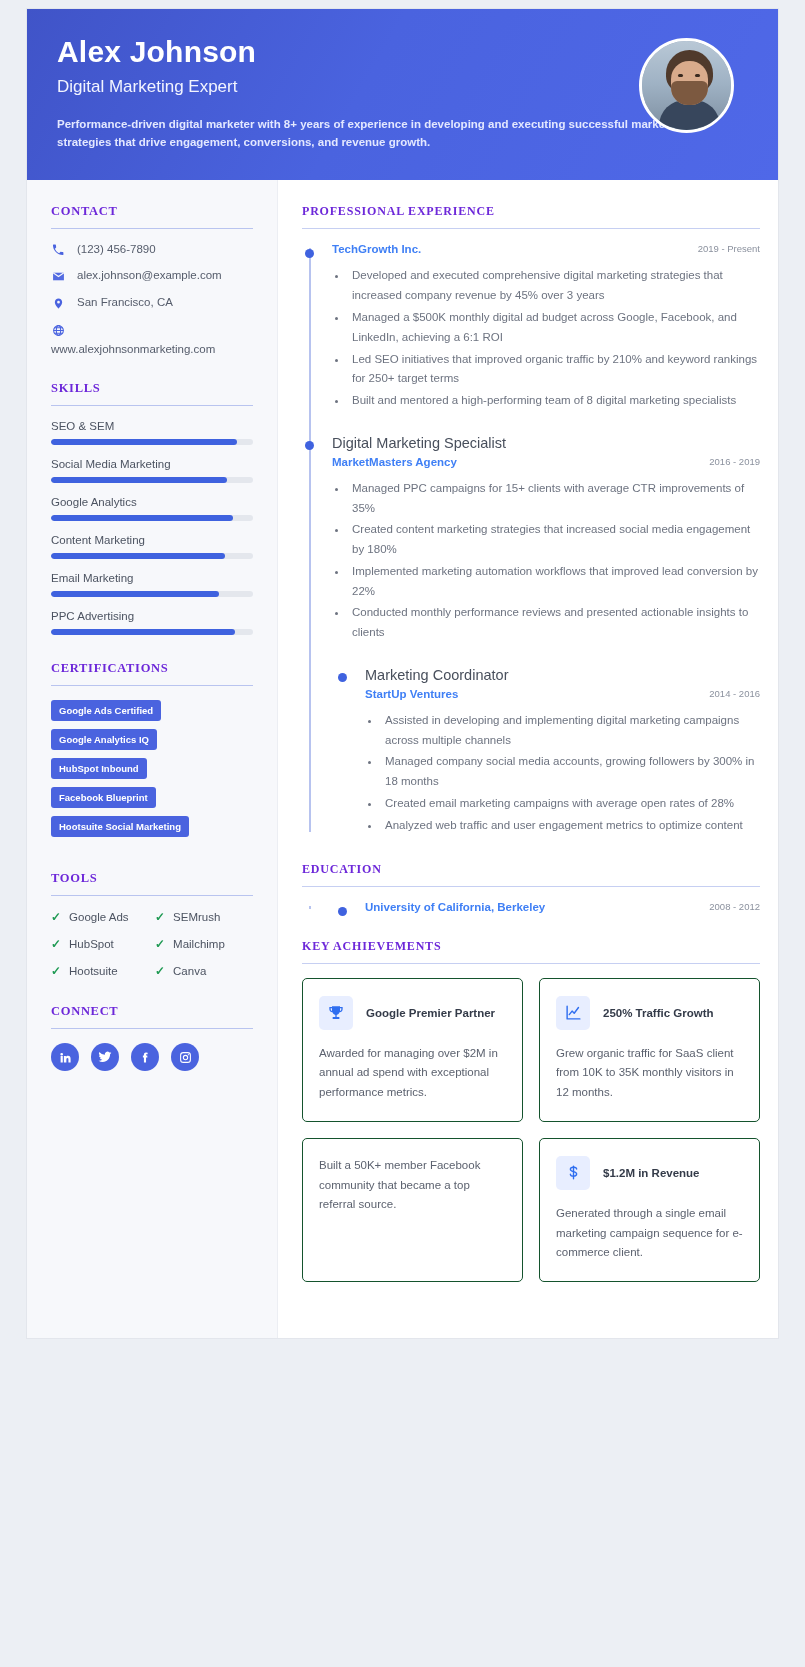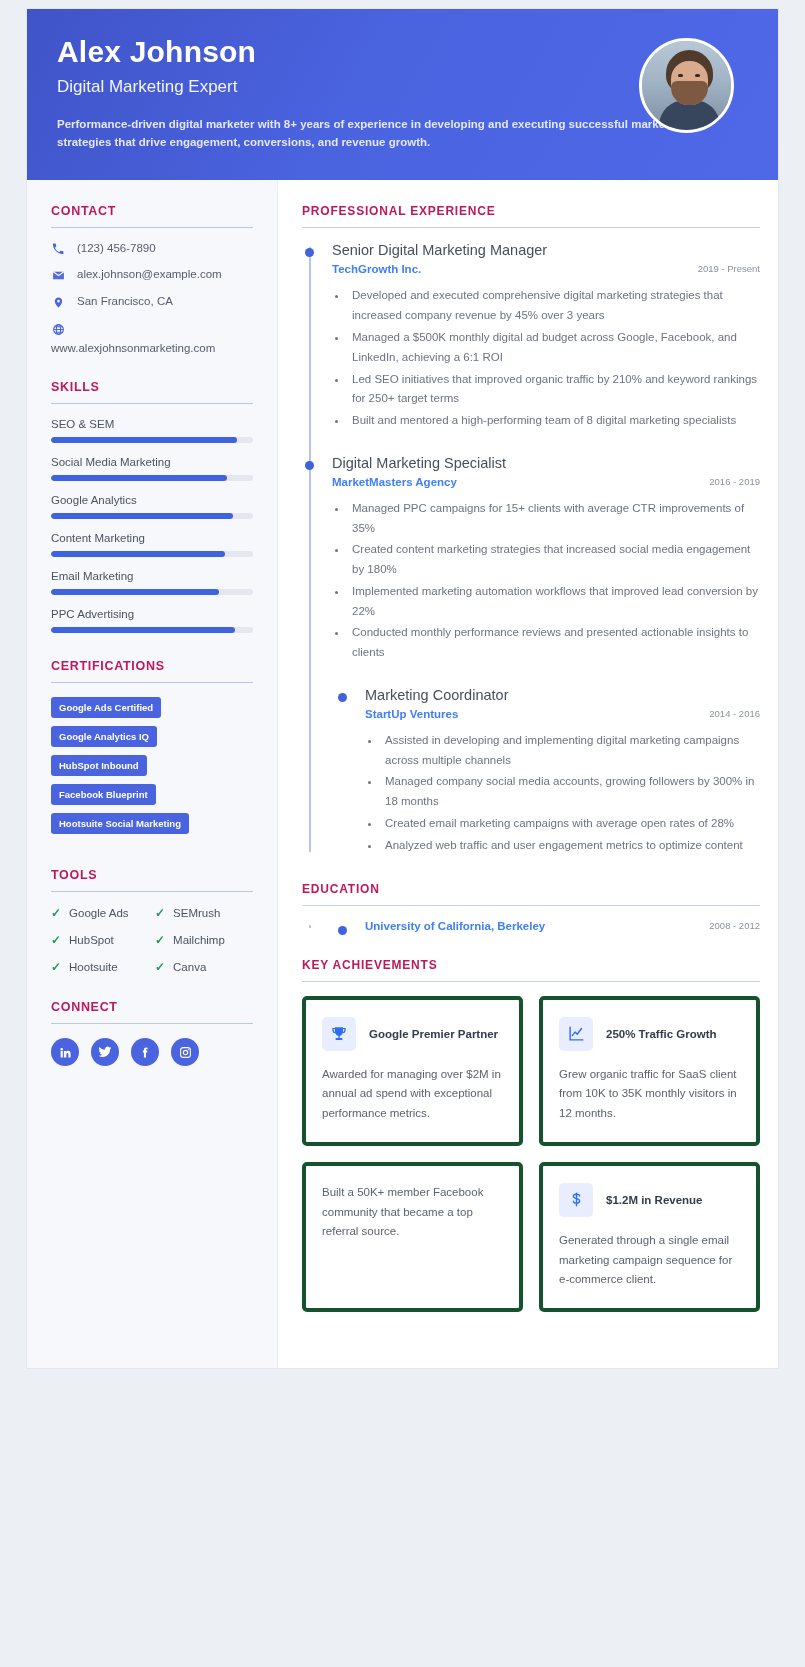--- a/index.html
+++ b/index.html
@@ -97,25 +97,26 @@
     border-right: 1px solid #eceef3;
   }
   .main {
     flex: 1;
     padding: 24px 18px 30px 24px;
     background: #ffffff;
   }
 
   
   .sec-title {
-    color: #be185d;
+    color: #6d28d9;
     font-size: 12.5px;
     font-weight: bold;
     letter-spacing: .7px;
     padding-bottom: 9px;
+    font-family: Liberation Serif, serif;
   }
   .sec-title.main-sec { font-size: 12px; letter-spacing: .8px; }
   .sec-rule { height: 1px; background: #b9c4ef; margin-bottom: 14px; }
   .sec-rule.thin { background: #c6cff2; }
   .sec { margin-bottom: 26px; }
 
   
   .contact-row {
     display: flex;
     align-items: flex-start;
@@ -192,21 +193,21 @@
     margin-bottom: 2px; padding-left: 4px;
   }
   .edu-note { font-size: 11.5px; color: #6d7380; margin-top: 11px; }
 
   
   .ach-grid {
     display: grid; grid-template-columns: 1fr 1fr;
     gap: 16px; margin-top: 4px;
   }
   .ach-card {
-    border: 4px solid #14532d; border-radius: 5px;
+    border: 1px solid #14532d; border-radius: 5px;
     padding: 17px 16px 18px 16px; background: #fff;
   }
   .ach-head { display: flex; align-items: center; gap: 13px; margin-bottom: 14px; }
   .ach-ic {
     width: 34px; height: 34px; min-width: 34px; border-radius: 5px;
     background: #e8eeff; color: #2f6ef0;
     display: flex; align-items: center; justify-content: center;
   }
   .ach-title { font-size: 11.5px; font-weight: bold; color: #343b49; }
   .ach-desc { font-size: 11.5px; color: #5c626f; line-height: 1.72; }
@@ -390,21 +391,20 @@
         </div>
       </div>
 
       <div class="main">
 
         <div class="sec">
           <div class="sec-title main-sec">PROFESSIONAL EXPERIENCE</div>
           <div class="sec-rule thin"></div>
           <div class="tl" id="experience-list">
               <div class="tl-item">
-                <div class="job-title">Senior Digital Marketing Manager</div>
                 <div class="job-meta">
                   <div class="job-org">TechGrowth Inc.</div>
                   <div class="job-date">2019 - Present</div>
                 </div>
                 <ul class="bullets">
                   <li>Developed and executed comprehensive digital marketing strategies that increased company revenue by 45% over 3 years</li>
                   <li>Managed a $500K monthly digital ad budget across Google, Facebook, and LinkedIn, achieving a 6:1 ROI</li>
                   <li>Led SEO initiatives that improved organic traffic by 210% and keyword rankings for 250+ target terms</li>
                   <li>Built and mentored a high-performing team of 8 digital marketing specialists</li>
                 </ul>

